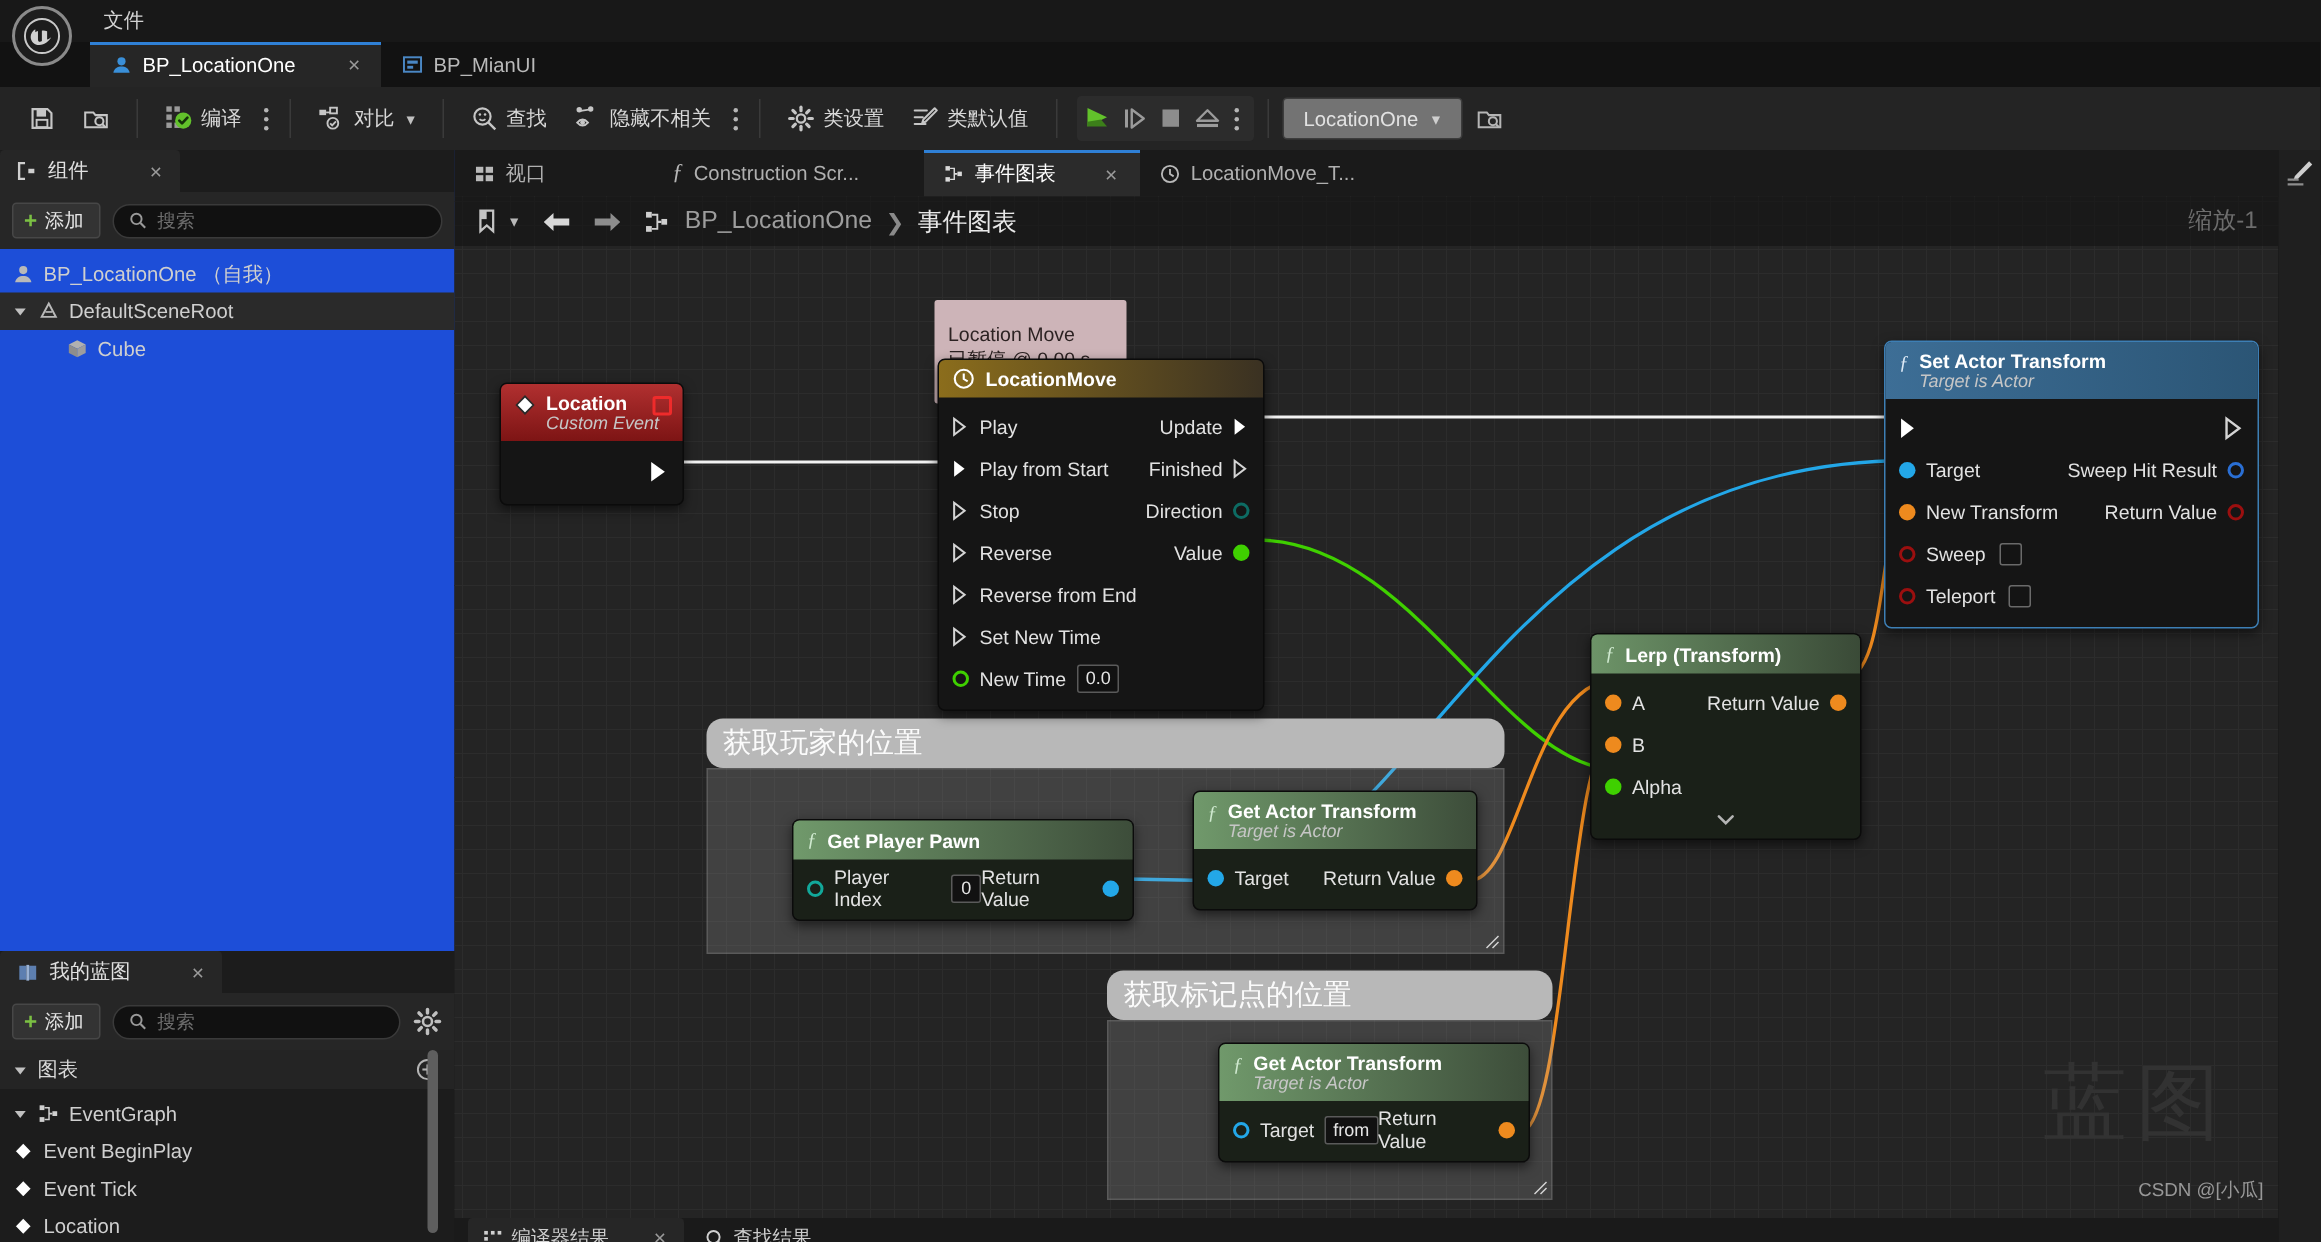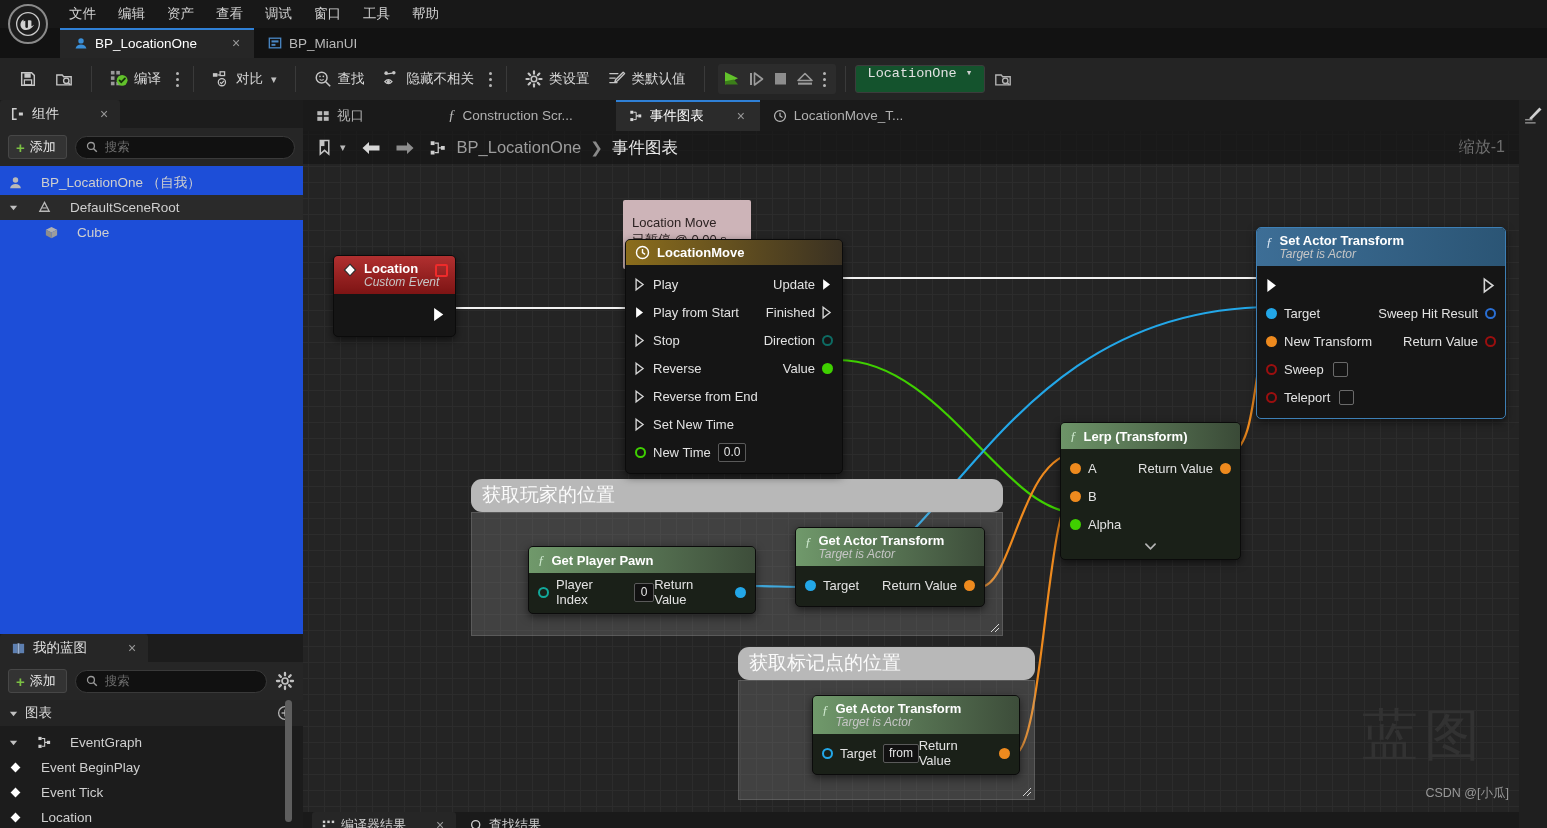--- a/index.html
+++ b/index.html
@@ -17,21 +17,21 @@
     position: absolute; left: 0; top: 0; width: 1547px; height: 28px;
     background: #181818; display: flex; align-items: center;
   }
   .ue-logo {
     position: absolute; left: 8px; top: 4px; width: 40px; height: 40px;
     border-radius: 50%; border: 2px solid #8a8a8a;
     display: flex; align-items: center; justify-content: center;
     background: #1d1d1d; z-index: 40;
   }
   .ue-logo svg { width: 26px; height: 26px; }
-  .menuitems { margin-left: 58px; display: flex; align-items: center; height: 28px; }
+  .menuitems { margin-left: 58px; display: flex; align-items: center; height: 28px; flex-direction: column; }
   .menuitem {
     padding: 4px 11px; font-size: 13.5px; color: #d2d2d2; cursor: default;
     line-height: 20px;
   }
 
   
   .tabstrip {
     position: absolute; left: 0; top: 28px; width: 1547px; height: 30px;
     background: #121212; display: flex; align-items: flex-end;
   }
@@ -67,25 +67,24 @@
     width: 14px; height: 24px; display: flex; flex-direction: column;
     align-items: center; justify-content: center; gap: 3px; cursor: default;
   }
   .kebab i { width: 3px; height: 3px; background: #b5b5b5; border-radius: 50%; display:block; }
   .play-group {
     display: flex; align-items: center; gap: 2px; background: #2c2c2c;
     border-radius: 3px; padding: 2px 4px; height: 30px; margin-left: 4px;
   }
   .play-group .tb-icon { width: 22px; height: 20px; }
   .mode-combo {
-    display: flex; justify-content: center; gap: 9px;
-    background: #14532d; border: 1px solid #3c3c3c; border-radius: 3px;
+    display: flex; align-items: center; justify-content: center; gap: 9px;
+    background: #737373; border: 1px solid #3c3c3c; border-radius: 3px;
     height: 28px; min-width: 120px; padding: 0 12px; font-size: 13.5px; color: #e2e2e2;
     cursor: default;
-    font-family: Liberation Mono, monospace;
   }
 
   
   .panel-tabbar { height: 28px; display: flex; align-items: flex-end; background:#1c1c1c; }
   .panel-tab {
     display: flex; align-items: center; gap: 7px; height: 28px;
     padding: 0 10px 0 11px; background: #262626; font-size: 13.5px; color: #e0e0e0;
     border-top-left-radius: 3px; border-top-right-radius: 3px; cursor: default;
   }
   .panel-tab .tab-close { margin-left: 32px; }
@@ -110,21 +109,21 @@
   #components-panel {
     position: absolute; left: 0; top: 100px; width: 303px; height: 534px;
     background: #1d4ed8; display: flex; flex-direction: column;
   }
   #myblueprint-panel {
     position: absolute; left: 0; top: 634px; width: 303px; height: 194px;
     background: #1c1c1c; display: flex; flex-direction: column;
   }
   .tree { padding-top: 4px; font-size: 13.5px; color: #cfcfcf; flex: 1; overflow: hidden; }
   .tree-row {
-    display: flex; align-items: center; gap: 18px; height: 25px; padding-left: 8px;
+    display: flex; align-items: center; gap: 6px; height: 25px; padding-left: 8px;
     cursor: default; white-space: nowrap;
   }
   .tree-row.sel { background: #2a2a2a; }
   .tw-icon { width: 15px; height: 15px; flex: none; display: block; }
   .caret {
     width: 11px; height: 11px; flex: none; display:block;
   }
   .indent1 { }
   .indent2 { padding-left: 44px; }
   .section-head {

